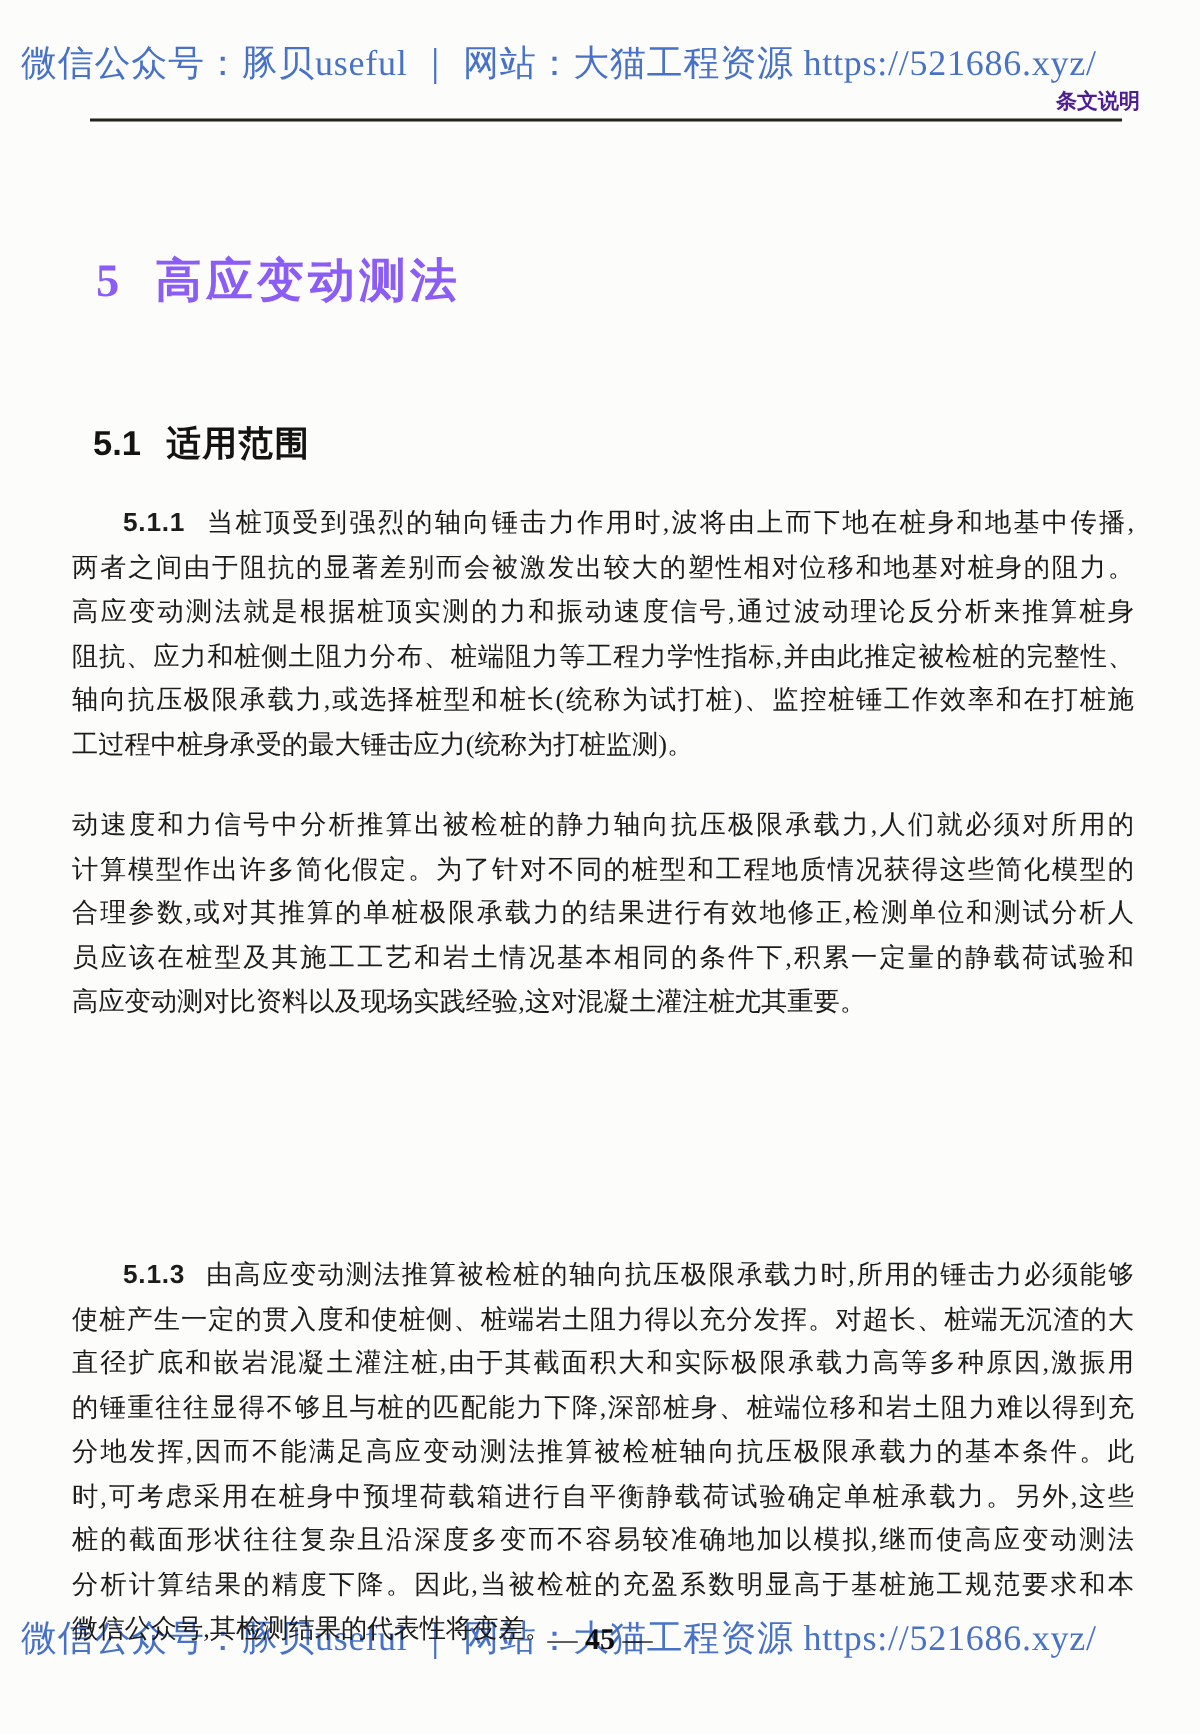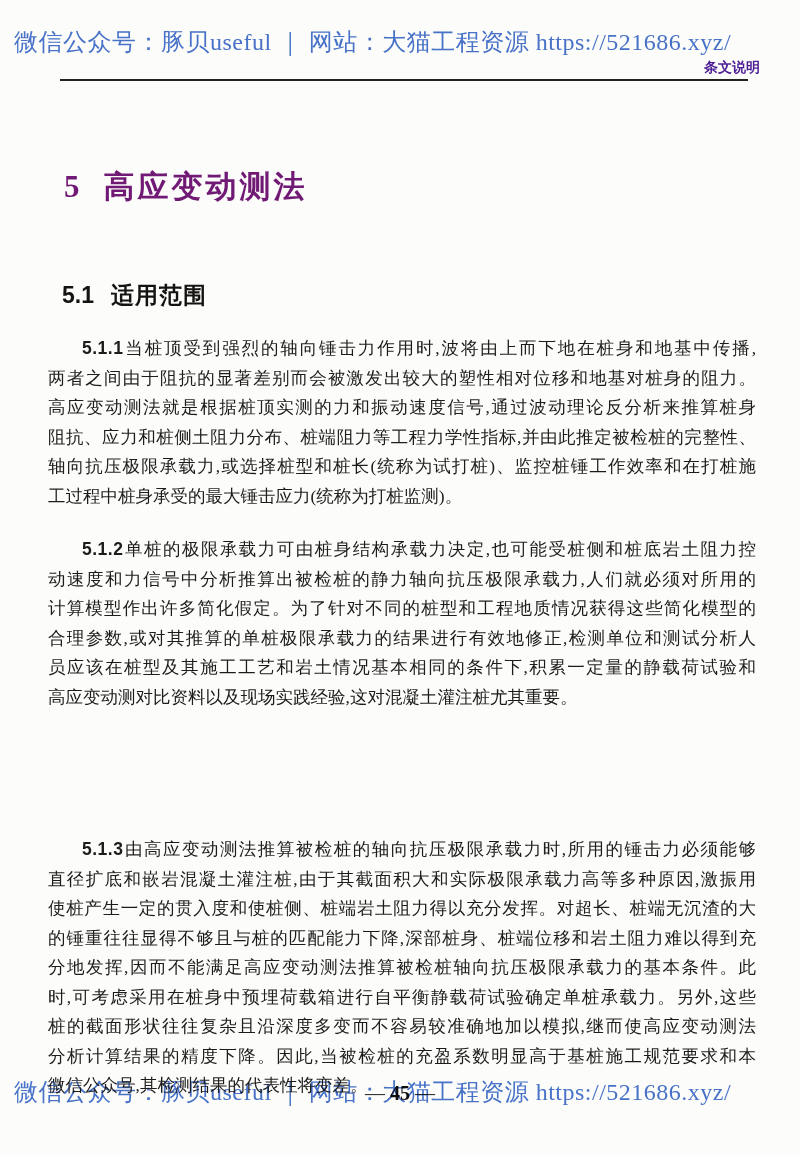--- a/index.html
+++ b/index.html
@@ -43,21 +43,21 @@
     width: 688px; height: 2px;
     background: #23221f;
     z-index: 2;
   }
   
   .chapter-title {
     position: absolute;
     top: 166px; left: 64px;
     font-size: 31px;
     font-weight: 700;
-    color: #701a75;
+    color: #8b5cf6;
     z-index: 2;
     white-space: nowrap;
   }
   .chapter-title .num { letter-spacing: 0; }
   .chapter-title .txt { margin-left: 24px; letter-spacing: 3px; }
   
   .section-heading {
     position: absolute;
     top: 280px; left: 62px;
     font-family: "Liberation Sans", "DejaVu Sans", sans-serif;
@@ -85,20 +85,21 @@
     text-align: justify;
     text-align-last: justify;
     height: 29.5px;
     overflow: visible;
   }
   .pline.first { padding-left: 34px; }
   .pline.end { text-align-last: left; }
   .pnum {
     font-family: "Liberation Sans", "DejaVu Sans", sans-serif;
     font-weight: 700;
+    margin-right: 13px;
     letter-spacing: 0.5px;
   }
   
   .page-number {
     position: absolute;
     top: 1082px; left: 0; right: 0;
     text-align: center;
     font-size: 20px;
     font-weight: 700;
     color: #111;
@@ -132,36 +133,33 @@
       <span class="pnum">5.1.1</span><span>当桩顶受到强烈的轴向锤击力作用时,波将由上而下地在桩身和地基中传播,</span>
     </div>
     <div class="pline">两者之间由于阻抗的显著差别而会被激发出较大的塑性相对位移和地基对桩身的阻力。</div>
     <div class="pline">高应变动测法就是根据桩顶实测的力和振动速度信号,通过波动理论反分析来推算桩身</div>
     <div class="pline">阻抗、应力和桩侧土阻力分布、桩端阻力等工程力学性指标,并由此推定被检桩的完整性、</div>
     <div class="pline">轴向抗压极限承载力,或选择桩型和桩长(统称为试打桩)、监控桩锤工作效率和在打桩施</div>
     <div class="pline end">工过程中桩身承受的最大锤击应力(统称为打桩监测)。</div>
   </div>
 
   <div class="para para-2">
-    <div class="pline first">
-      <span class="pnum">5.1.2</span><span>单桩的极限承载力可由桩身结构承载力决定,也可能受桩侧和桩底岩土阻力控</span>
-    </div>
     <div class="pline">动速度和力信号中分析推算出被检桩的静力轴向抗压极限承载力,人们就必须对所用的</div>
     <div class="pline">计算模型作出许多简化假定。为了针对不同的桩型和工程地质情况获得这些简化模型的</div>
     <div class="pline">合理参数,或对其推算的单桩极限承载力的结果进行有效地修正,检测单位和测试分析人</div>
     <div class="pline">员应该在桩型及其施工工艺和岩土情况基本相同的条件下,积累一定量的静载荷试验和</div>
     <div class="pline end">高应变动测对比资料以及现场实践经验,这对混凝土灌注桩尤其重要。</div>
   </div>
 
   <div class="para para-3">
     <div class="pline first">
       <span class="pnum">5.1.3</span><span>由高应变动测法推算被检桩的轴向抗压极限承载力时,所用的锤击力必须能够</span>
     </div>
+    <div class="pline">使桩产生一定的贯入度和使桩侧、桩端岩土阻力得以充分发挥。对超长、桩端无沉渣的大</div>
     <div class="pline">直径扩底和嵌岩混凝土灌注桩,由于其截面积大和实际极限承载力高等多种原因,激振用</div>
-    <div class="pline">使桩产生一定的贯入度和使桩侧、桩端岩土阻力得以充分发挥。对超长、桩端无沉渣的大</div>
     <div class="pline">的锤重往往显得不够且与桩的匹配能力下降,深部桩身、桩端位移和岩土阻力难以得到充</div>
     <div class="pline">分地发挥,因而不能满足高应变动测法推算被检桩轴向抗压极限承载力的基本条件。此</div>
     <div class="pline">时,可考虑采用在桩身中预埋荷载箱进行自平衡静载荷试验确定单桩承载力。另外,这些</div>
     <div class="pline">桩的截面形状往往复杂且沿深度多变而不容易较准确地加以模拟,继而使高应变动测法</div>
     <div class="pline">分析计算结果的精度下降。因此,当被检桩的充盈系数明显高于基桩施工规范要求和本</div>
     <div class="pline end">微信公众号,其检测结果的代表性将变差。</div>
   </div>
 
   <div class="watermark bottom" style="color: rgb(62, 107, 197);">
     <span>微信公众号：豚贝useful ｜ 网站：大猫工程资源 https://521686.xyz/</span>

